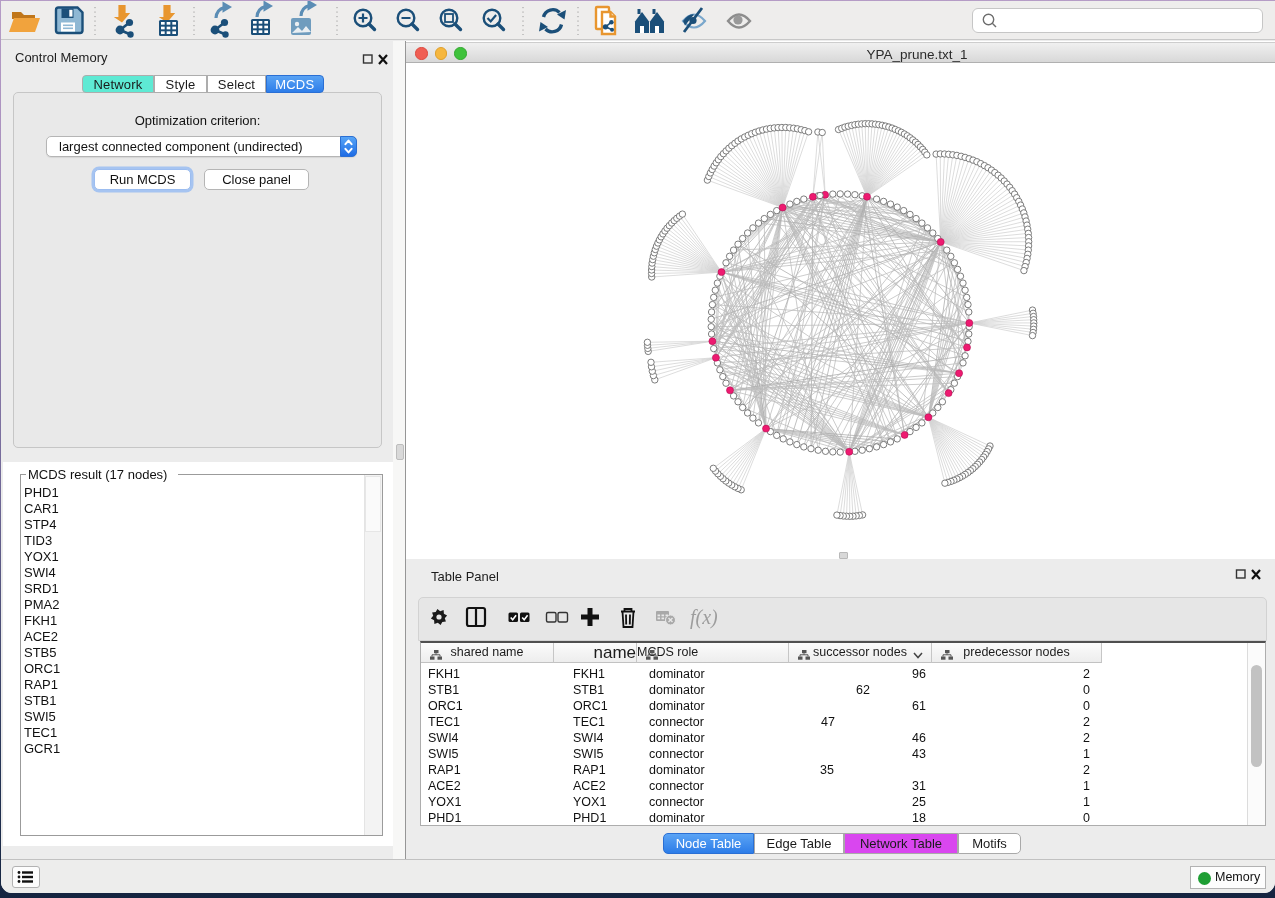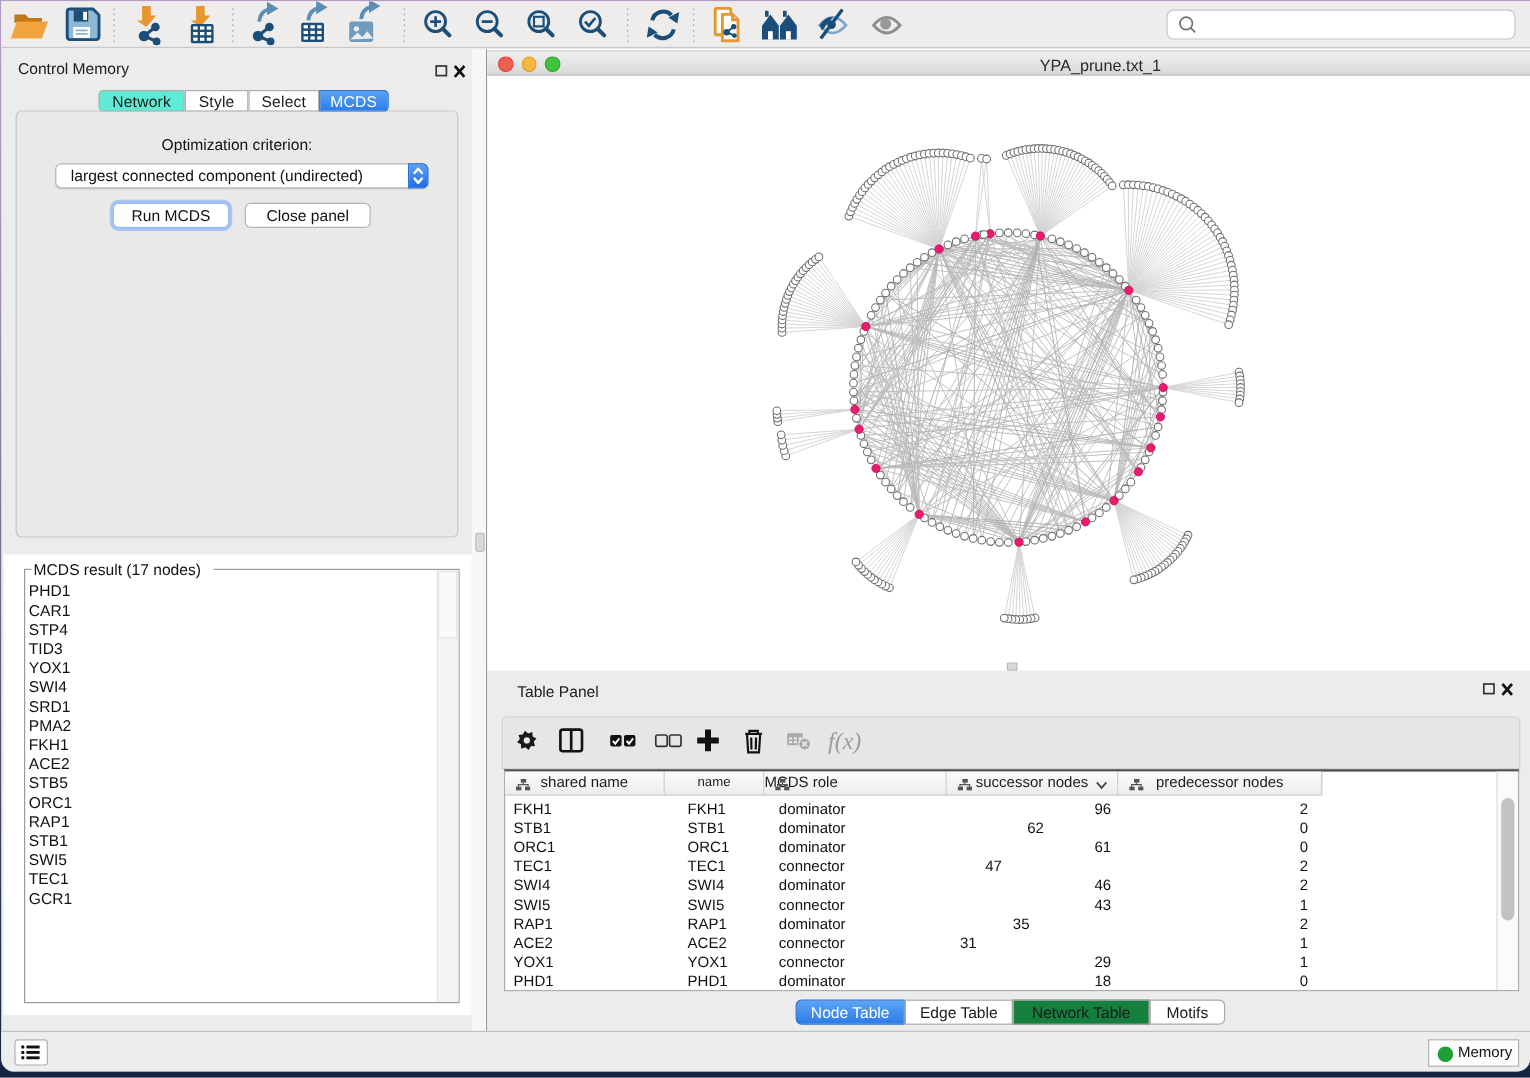--- a/index.html
+++ b/index.html
@@ -1044,21 +1044,21 @@
     <div class="abs" style="left:419px;top:640px;width:846px;height:185px;background:#fff;border-top:2px solid #4f4f4f;border-left:1px solid #adadad;border-right:1px solid #adadad;border-bottom:1px solid #adadad"></div>
     <div class="abs" style="left:420px;top:642px;width:133px;height:20px;background:linear-gradient(180deg,#fbfbfb,#ededed);border-right:1px solid #c6c6c6;border-bottom:1px solid #c2c2c2;font-size:12.5px;color:#1c1c1c;text-align:center;line-height:19px">shared name</div>
     <div class="abs" style="left:429px;top:645px;width:12px;height:10px"><svg width="12" height="10">
         <g fill="#555">
           <rect x="4" y="0" width="4.5" height="3.2"></rect>
           <rect x="0" y="6.5" width="4.5" height="3.2"></rect>
           <rect x="7.5" y="6.5" width="4.5" height="3.2"></rect>
           <path d="M6 3.2 v1.6 M2 6.5 v-1.7 h8 v1.7" stroke="#555" fill="none" stroke-width="1"></path>
         </g>
       </svg></div>
-    <div class="abs" style="left:553px;top:642px;width:83px;height:20px;background:linear-gradient(180deg,#fbfbfb,#ededed);border-right:1px solid #c6c6c6;border-bottom:1px solid #c2c2c2;font-size:11px;color:#1c1c1c;text-align:center;line-height:19px">name</div>
+    <div class="abs" style="left:553px;top:642px;width:83px;height:20px;background:linear-gradient(180deg,#fbfbfb,#ededed);border-right:1px solid #c6c6c6;border-bottom:1px solid #c2c2c2;font-size:17px;color:#1c1c1c;text-align:right;line-height:19px">name</div>
     <div class="abs" style="left:636px;top:642px;width:152px;height:20px;background:linear-gradient(180deg,#fbfbfb,#ededed);border-right:1px solid #c6c6c6;border-bottom:1px solid #c2c2c2;font-size:12.5px;color:#1c1c1c;text-align:left;line-height:19px">MCDS role</div>
     <div class="abs" style="left:645px;top:645px;width:12px;height:10px"><svg width="12" height="10">
         <g fill="#555">
           <rect x="4" y="0" width="4.5" height="3.2"></rect>
           <rect x="0" y="6.5" width="4.5" height="3.2"></rect>
           <rect x="7.5" y="6.5" width="4.5" height="3.2"></rect>
           <path d="M6 3.2 v1.6 M2 6.5 v-1.7 h8 v1.7" stroke="#555" fill="none" stroke-width="1"></path>
         </g>
       </svg></div>
     <div class="abs" style="left:788px;top:642px;width:143px;height:20px;background:linear-gradient(180deg,#fbfbfb,#ededed);border-right:1px solid #c6c6c6;border-bottom:1px solid #c2c2c2;font-size:12.5px;color:#1c1c1c;text-align:center;line-height:19px">successor nodes</div>
@@ -1122,50 +1122,50 @@
         <span style="position:absolute;left:8px">SWI5</span>
         <span style="position:absolute;left:153px">SWI5</span>
         <span style="position:absolute;left:229px">connector</span>
         <span style="position:absolute;left:380px;width:126px;text-align:right">43</span>
         <span style="position:absolute;left:540px;width:130px;text-align:right">1</span>
       </div>
       <div style="position:relative;height:16px;line-height:16px;font-size:12.5px;color:#111">
         <span style="position:absolute;left:8px">RAP1</span>
         <span style="position:absolute;left:153px">RAP1</span>
         <span style="position:absolute;left:229px">dominator</span>
-        <span style="position:absolute;left:368px;width:126px;text-align:center">35</span>
+        <span style="position:absolute;left:400px;width:126px;text-align:left">35</span>
         <span style="position:absolute;left:540px;width:130px;text-align:right">2</span>
       </div>
       <div style="position:relative;height:16px;line-height:16px;font-size:12.5px;color:#111">
         <span style="position:absolute;left:8px">ACE2</span>
         <span style="position:absolute;left:153px">ACE2</span>
         <span style="position:absolute;left:229px">connector</span>
-        <span style="position:absolute;left:380px;width:126px;">31</span>
+        <span style="position:absolute;left:380px;width:126px;text-align:right">31</span>
         <span style="position:absolute;left:540px;width:130px;text-align:right">1</span>
       </div>
       <div style="position:relative;height:16px;line-height:16px;font-size:12.5px;color:#111">
         <span style="position:absolute;left:8px">YOX1</span>
         <span style="position:absolute;left:153px">YOX1</span>
         <span style="position:absolute;left:229px">connector</span>
-        <span style="position:absolute;left:380px;width:126px;text-align:right">29</span>
+        <span style="position:absolute;left:380px;width:126px;text-align:right">25</span>
         <span style="position:absolute;left:540px;width:130px;text-align:right">1</span>
       </div>
       <div style="position:relative;height:16px;line-height:16px;font-size:12.5px;color:#111">
         <span style="position:absolute;left:8px">PHD1</span>
         <span style="position:absolute;left:153px">PHD1</span>
         <span style="position:absolute;left:229px">dominator</span>
         <span style="position:absolute;left:380px;width:126px;text-align:right">18</span>
         <span style="position:absolute;left:540px;width:130px;text-align:right">0</span>
       </div>
     </div>
     <div class="abs" style="left:1246px;top:642px;width:18px;height:182px;background:#fbfbfb;border-left:1px solid #dcdcdc"></div>
     <div class="abs" style="left:1249.5px;top:664px;width:11px;height:102px;background:#c2c2c2;border-radius:5.5px"></div>
     <div class="abs" style="left:662px;top:832px;width:91px;height:20.5px;font-size:13px;text-align:center;line-height:19px;background:linear-gradient(180deg,#5ba4f5,#2c7ce8);color:#fff;border:1px solid #2a6fd4;border-radius:5px 0 0 5px;">Node Table</div>
     <div class="abs" style="left:753px;top:832px;width:90px;height:20.5px;font-size:13px;text-align:center;line-height:19px;background:#fff;color:#1a1a1a;border:1px solid #a9a9a9;">Edge Table</div>
-    <div class="abs" style="left:843px;top:832px;width:114px;height:20.5px;font-size:13px;text-align:center;line-height:19px;background:#15803d;color:#1a1a1a;border:1px solid #a9a9a9;">Network Table</div>
+    <div class="abs" style="left:843px;top:832px;width:114px;height:20.5px;font-size:13px;text-align:center;line-height:19px;background:#d946ef;color:#1a1a1a;border:1px solid #a9a9a9;">Network Table</div>
     <div class="abs" style="left:957px;top:832px;width:63px;height:20.5px;font-size:13px;text-align:center;line-height:19px;background:#fff;color:#1a1a1a;border:1px solid #a9a9a9;border-radius:0 5px 5px 0;">Motifs</div>
     <div class="abs" style="left:0;top:858px;width:1274px;height:34px;background:#ededec;border-top:1px solid #c1c1c1"></div>
     <div class="abs" style="left:11px;top:865px;width:28px;height:22px;background:#fdfdfd;border:1px solid #b2b2b2;border-radius:3px"><svg width="26" height="20">
         <g fill="#111">
           <circle cx="6" cy="5.5" r="1.4"></circle>
           <circle cx="6" cy="10" r="1.4"></circle>
           <circle cx="6" cy="14.5" r="1.4"></circle>
           <rect x="9" y="4.3" width="11" height="2.4"></rect>
           <rect x="9" y="8.8" width="11" height="2.4"></rect>
           <rect x="9" y="13.3" width="11" height="2.4"></rect>

